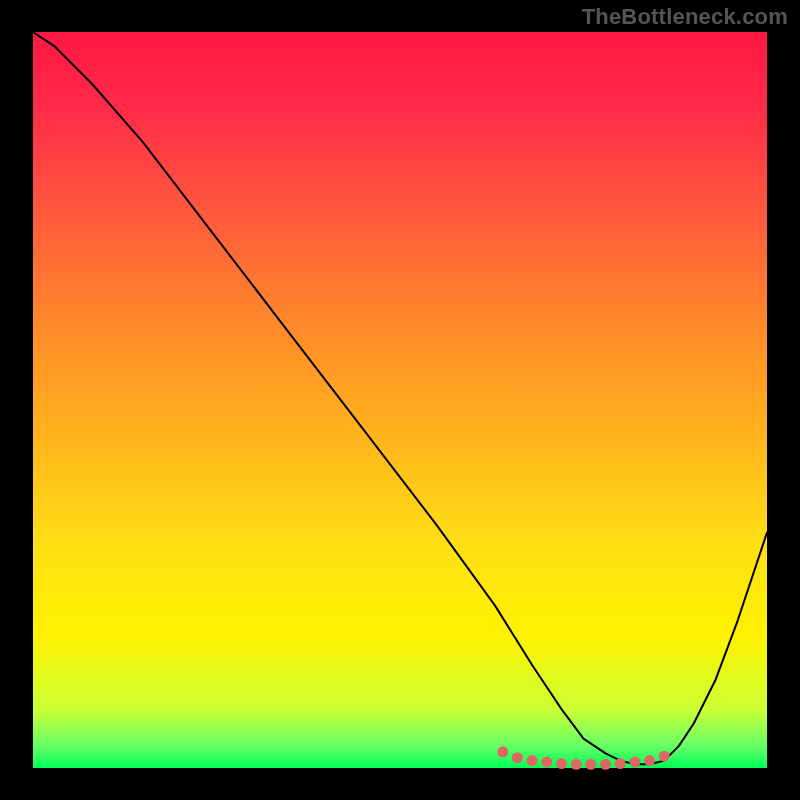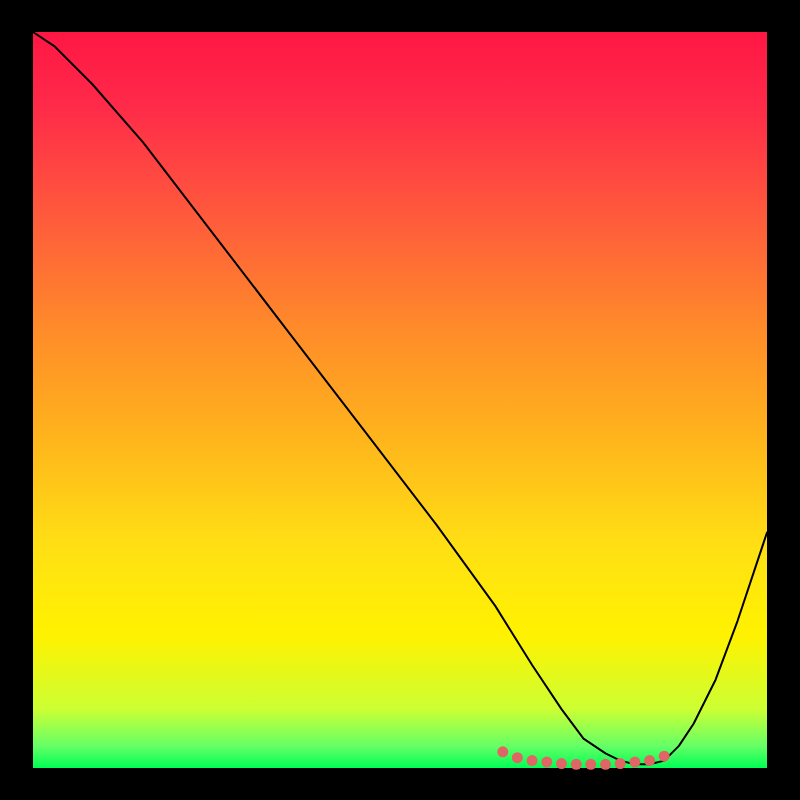--- a/index.html
+++ b/index.html
@@ -60,13 +60,14 @@
         <circle cx="576.2" cy="764.3" r="5.5" fill="#e06666"></circle>
         <circle cx="590.8" cy="764.3" r="5.5" fill="#e06666"></circle>
         <circle cx="605.5" cy="764.3" r="5.5" fill="#e06666"></circle>
         <circle cx="620.2" cy="763.6" r="5.5" fill="#e06666"></circle>
         <circle cx="634.9" cy="762.1" r="5.5" fill="#e06666"></circle>
         <circle cx="649.6" cy="760.6" r="5.5" fill="#e06666"></circle>
         <circle cx="664.2" cy="756.2" r="5.5" fill="#e06666"></circle>
       </g>
 </svg>
 
+<div class="watermark">TheBottleneck.com</div>
 </div>
 
 </body></html>

